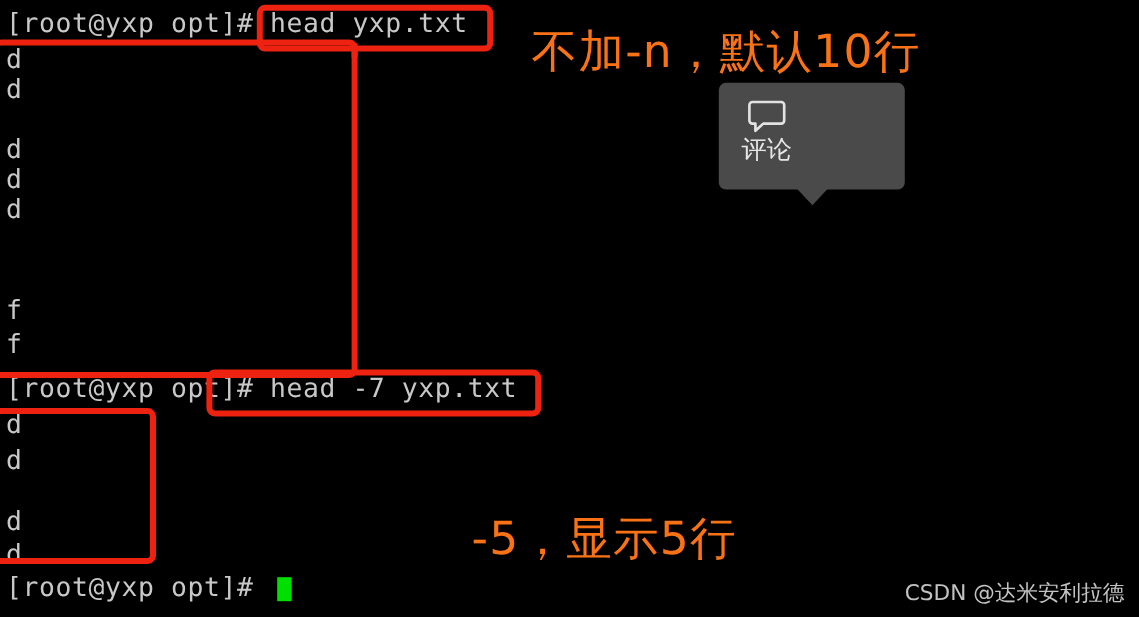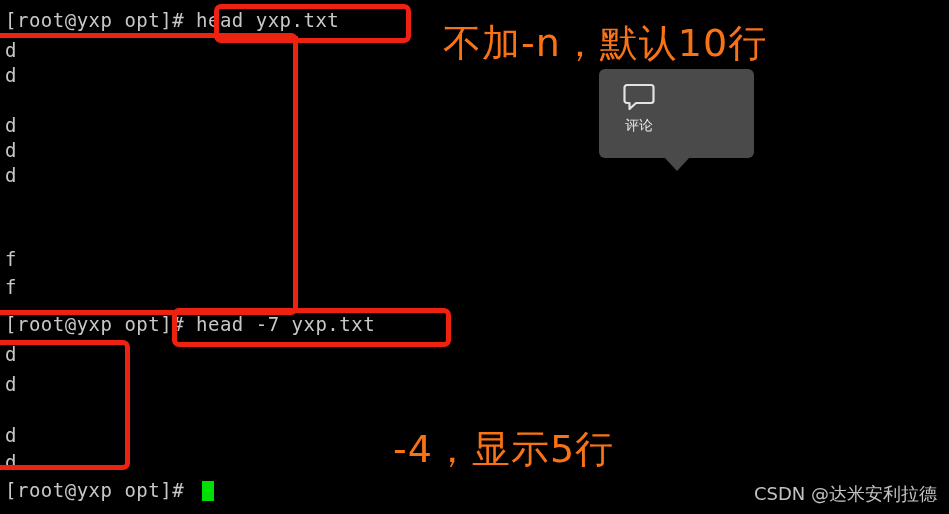--- a/index.html
+++ b/index.html
@@ -24,21 +24,21 @@
     width: 949px;
     height: 514px;
   }
   .tline {
     position: absolute;
     left: 5px;
     height: 25px;
     line-height: 25px;
     white-space: pre;
     font-family: "DejaVu Sans Mono", "Liberation Mono", monospace;
-    font-size: 19px;
+    font-size: 22px;
     letter-spacing: 0.5px;
     color: #c8c8c8;
   }
   .cursor {
     display: inline-block;
     width: 12px;
     height: 20px;
     background: #00e000;
     vertical-align: -4px;
     margin-left: 6px;
@@ -100,21 +100,21 @@
   .pop-item.first { left: 7px; }
   .pop-item.second { left: 78px; }
   .pop-icon {
     display: block;
     height: 34px;
     margin: 0 auto 2px;
   }
   .pop-label {
     display: block;
     font-family: "DejaVu Sans", "Liberation Sans", sans-serif;
-    font-size: 14px;
+    font-size: 21px;
     line-height: 20px;
     color: #e6e6e6;
   }
 
   
   #watermark {
     position: absolute;
     right: 12px;
     bottom: 8px;
     color: #c2c2c2;
@@ -158,21 +158,21 @@
 
   <div class="ann" style="left:-6px; top:33px; width:304px; height:282px;"></div>
 
   <div class="ann-line" style="left:293px; top:36px; width:5px; height:12px;"></div>
 
   <div class="ann" style="left:172px; top:308px; width:279px; height:39px;"></div>
 
   <div class="ann" style="left:-6px; top:340px; width:136px; height:130px;"></div>
 
   <div class="caption" style="left:443px; top:18px;">不加-n，默认10行</div>
-  <div class="caption" style="left:393px; top:424px;">-4，显示5行</div>
+  <div class="caption" style="left:393px; top:424px;">-5，显示5行</div>
 
   <div id="popup">
     <div class="pop-item first">
       <span class="pop-icon">
         <svg width="34" height="34" viewBox="0 0 34 34">
           <path d="M5 6 h24 a2.5 2.5 0 0 1 2.5 2.5 v13 a2.5 2.5 0 0 1 -2.5 2.5 h-15 l-6.5 6 v-6 h-2.5 a2.5 2.5 0 0 1 -2.5 -2.5 v-13 a2.5 2.5 0 0 1 2.5 -2.5 z" fill="none" stroke="#e2e2e2" stroke-width="2.2" stroke-linejoin="round"></path>
         </svg>
       </span>
       <span class="pop-label">评论</span>
     </div>

